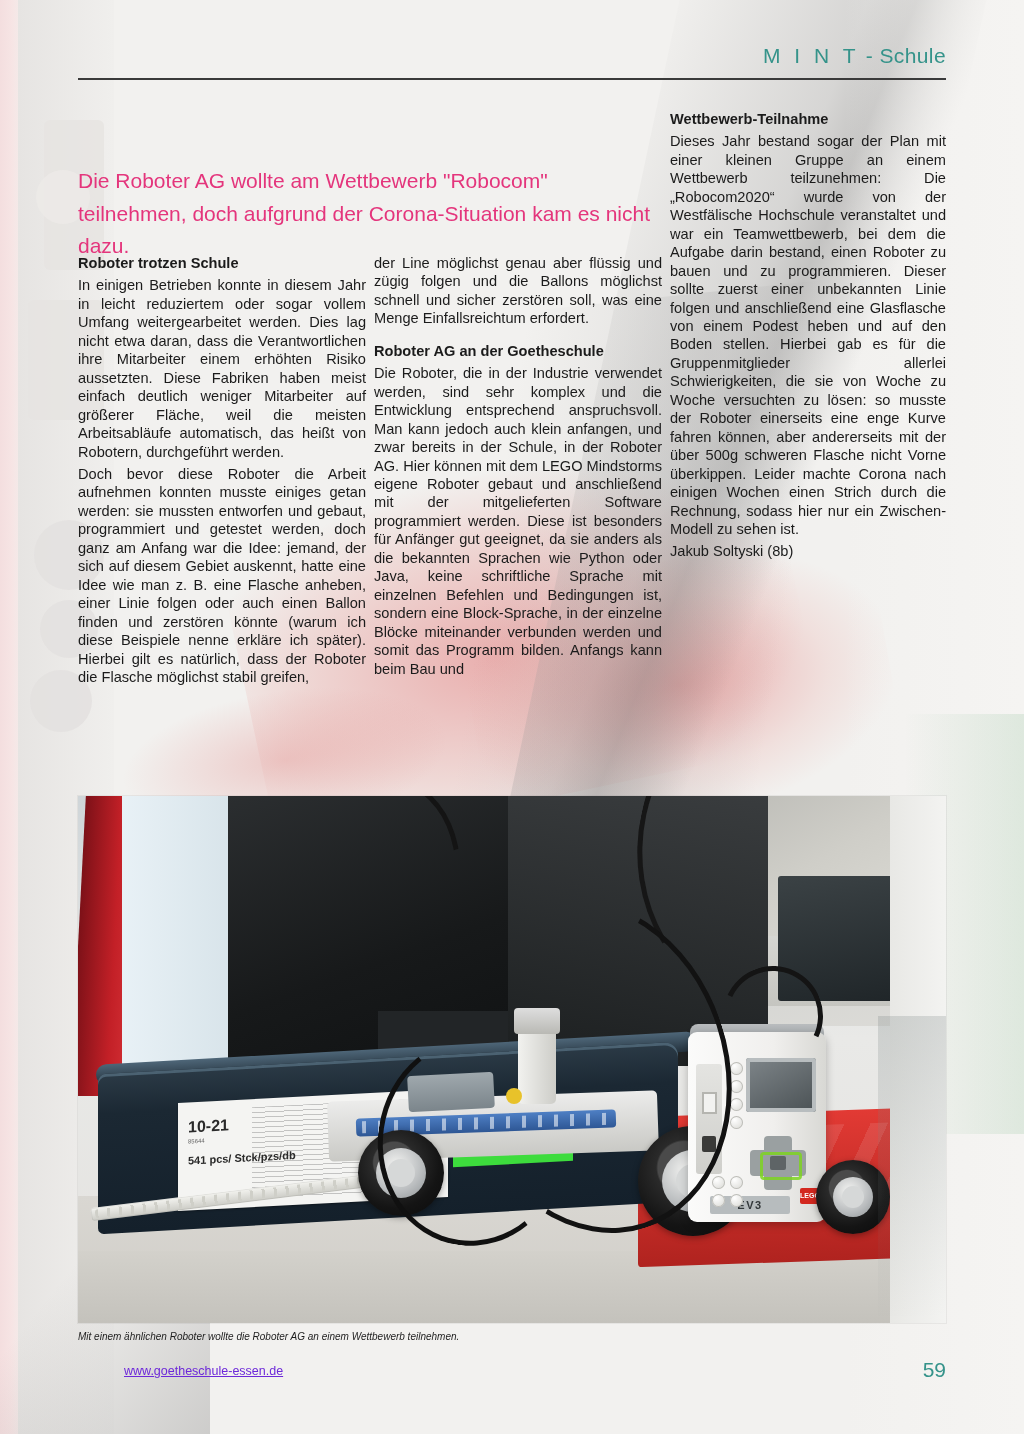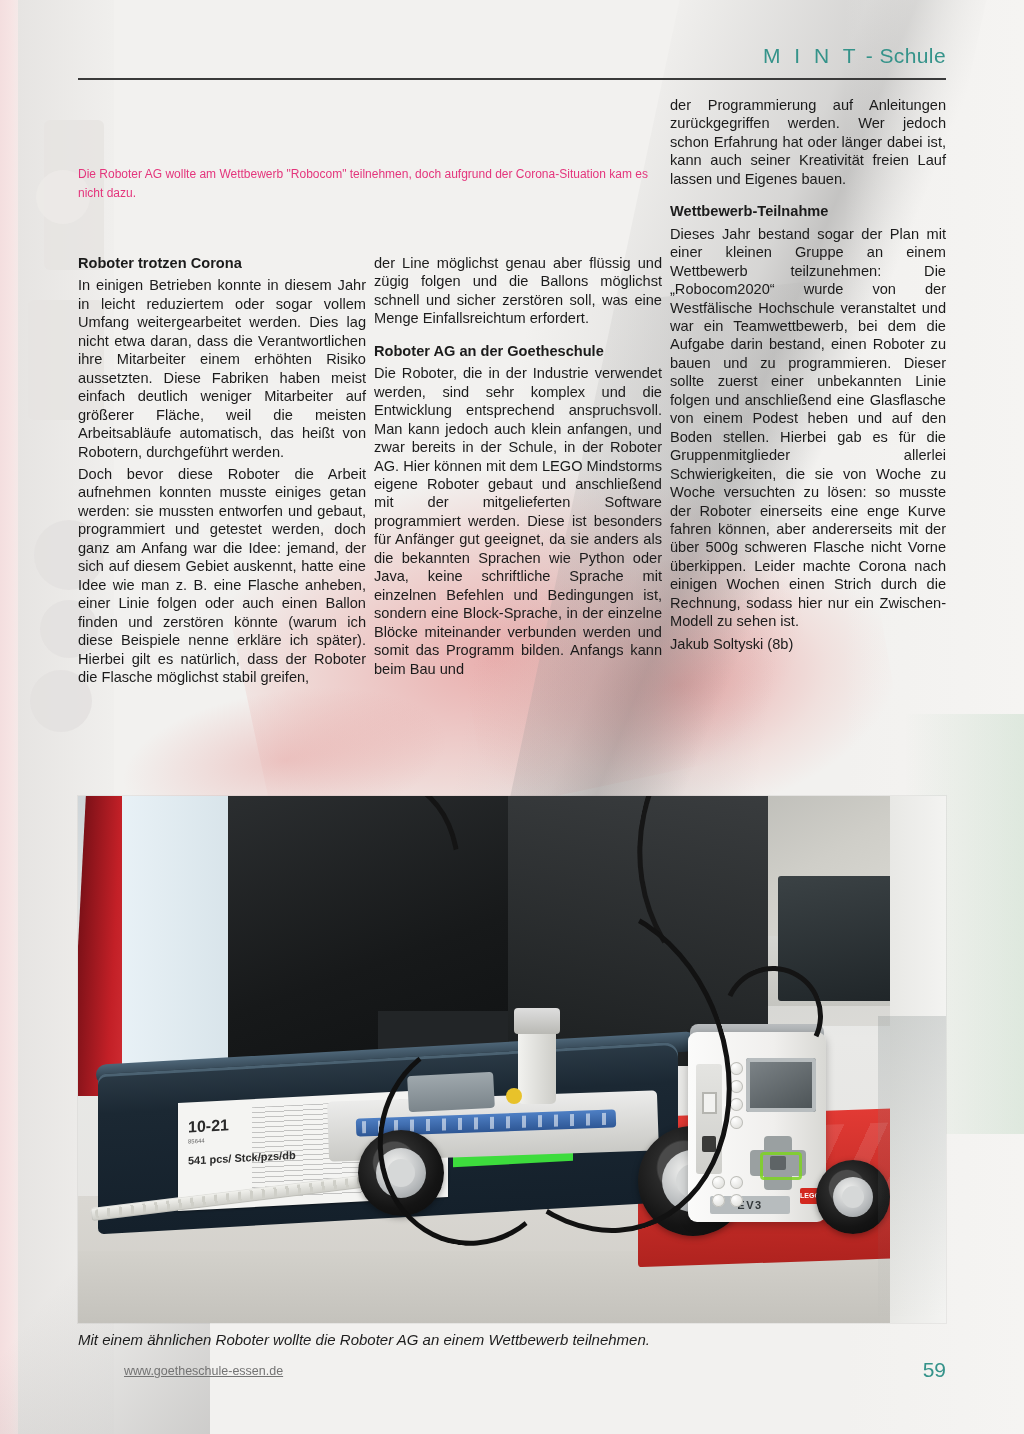--- a/index.html
+++ b/index.html
@@ -92,21 +92,21 @@
 
   
   .title{
     position:absolute;left:78px;top:93px;width:590px;
     color:#2b9389;
     font-size:43px;font-weight:bold;letter-spacing:-.4px;line-height:1.08;
   }
   .subtitle{
     position:absolute;left:78px;top:165px;width:580px;
     color:#e4357c;
-    font-size:12px;line-height:1.55;
+    font-size:21px;line-height:1.55;
   }
 
   
   .col{
     position:absolute;top:254px;
     font-size:14.6px;line-height:1.265;color:#1b1b1b;
     text-align:justify;
     -webkit-hyphens:none;hyphens:none;
   }
   .col p{margin:0;}
@@ -251,25 +251,25 @@
 
   
   .ph-rightwall{left:812px;top:0;width:56px;height:527px;
     background:linear-gradient(to right,#e8e8e5,#f3f3f1);}
   .ph-rightdark{left:800px;top:220px;width:68px;height:300px;
     background:linear-gradient(170deg,rgba(120,130,130,.25),rgba(255,255,255,0));}
 
   
   .caption{
     position:absolute;left:78px;top:1331px;width:700px;
-    font-size:15px;font-style:italic;color:#1d1d1d;
+    font-size:10px;font-style:italic;color:#1d1d1d;
   }
   .weburl{
     position:absolute;left:124px;top:1364px;
-    font-size:12.5px;color:#737373;
+    font-size:12.5px;color:#6d28d9;
   }
   .pagenum{
     position:absolute;right:78px;top:1358px;
     font-size:21px;color:#35938a;
   }
 </style>
 </head>
 <body>
 
 <div id="page">
@@ -297,34 +297,33 @@
 
   <div class="content">
 
     <div class="kicker"><span class="mint">M I N T</span><span> - </span><span>Schule</span></div>
 
     <div class="rule"></div>
 
     <div class="subtitle">Die Roboter AG wollte am Wettbewerb "Robocom" teilnehmen, doch aufgrund der Corona-Situation kam es nicht dazu.</div>
 
     <div class="col c1">
-      <p class="head">Roboter trotzen Corona</p>
+      <p class="head">Roboter trotzen Schule</p>
       <p>In einigen Betrieben konnte in diesem Jahr in leicht reduziertem oder sogar vollem Umfang weitergearbeitet werden. Dies lag nicht etwa daran, dass die Verantwortlichen ihre Mitarbeiter einem erhöhten Risiko aussetzten. Diese Fabriken haben meist einfach deutlich weniger Mitarbeiter auf größerer Fläche, weil die meisten Arbeitsabläufe automatisch, das heißt von Robotern, durchgeführt werden.</p>
       <p>Doch bevor diese Roboter die Arbeit aufnehmen konnten musste einiges getan werden: sie mussten entworfen und gebaut, programmiert und getestet werden, doch ganz am Anfang war die Idee: jemand, der sich auf diesem Gebiet auskennt, hatte eine Idee wie man z. B. eine Flasche anheben, einer Linie folgen oder auch einen Ballon finden und zerstören könnte (warum ich diese Beispiele nenne erkläre ich später). Hierbei gilt es natürlich, dass der Roboter die Flasche möglichst stabil greifen,</p>
     </div>
 
     <div class="col c2">
       <p>der Line möglichst genau aber flüssig und zügig folgen und die Ballons möglichst schnell und sicher zerstören soll, was eine Menge Einfallsreichtum erfordert.</p>
       <div class="gap"></div>
       <p class="head">Roboter AG an der Goetheschule</p>
       <p>Die Roboter, die in der Industrie verwendet werden, sind sehr komplex und die Entwicklung entsprechend anspruchsvoll. Man kann jedoch auch klein anfangen, und zwar bereits in der Schule, in der Roboter AG. Hier können mit dem LEGO Mindstorms eigene Roboter gebaut und anschließend mit der mitgelieferten Software programmiert werden. Diese ist besonders für Anfänger gut geeignet, da sie anders als die bekannten Sprachen wie Python oder Java, keine schriftliche Sprache mit einzelnen Befehlen und Bedingungen ist, sondern eine Block-Sprache, in der einzelne Blöcke miteinander verbunden werden und somit das Programm bilden. Anfangs kann beim Bau und</p>
     </div>
 
     <div class="col c3">
-      <p>der Programmierung auf Anleitungen zurückgegriffen werden. Wer jedoch schon Erfahrung hat oder länger dabei ist, kann auch seiner Kreativität freien Lauf lassen und Eigenes bauen.</p>
       <div class="gap"></div>
       <p class="head">Wettbewerb-Teilnahme</p>
       <p>Dieses Jahr bestand sogar der Plan mit einer kleinen Gruppe an einem Wettbewerb teilzunehmen: Die „Robocom2020“ wurde von der Westfälische Hochschule veranstaltet und war ein Teamwettbewerb, bei dem die Aufgabe darin bestand, einen Roboter zu bauen und zu programmieren. Dieser sollte zuerst einer unbekannten Linie folgen und anschließend eine Glasflasche von einem Podest heben und auf den Boden stellen. Hierbei gab es für die Gruppenmitglieder allerlei Schwierigkeiten, die sie von Woche zu Woche versuchten zu lösen: so musste der Roboter einerseits eine enge Kurve fahren können, aber andererseits mit der über 500g schweren Flasche nicht Vorne überkippen. Leider machte Corona nach einigen Wochen einen Strich durch die Rechnung, sodass hier nur ein Zwischen-Modell zu sehen ist.</p>
       <p class="byline">Jakub Soltyski (8b)</p>
     </div>
 
     <div class="photo">
 
       <div class="ph ph-wall"></div>
       <div class="ph ph-wall-top"></div>

